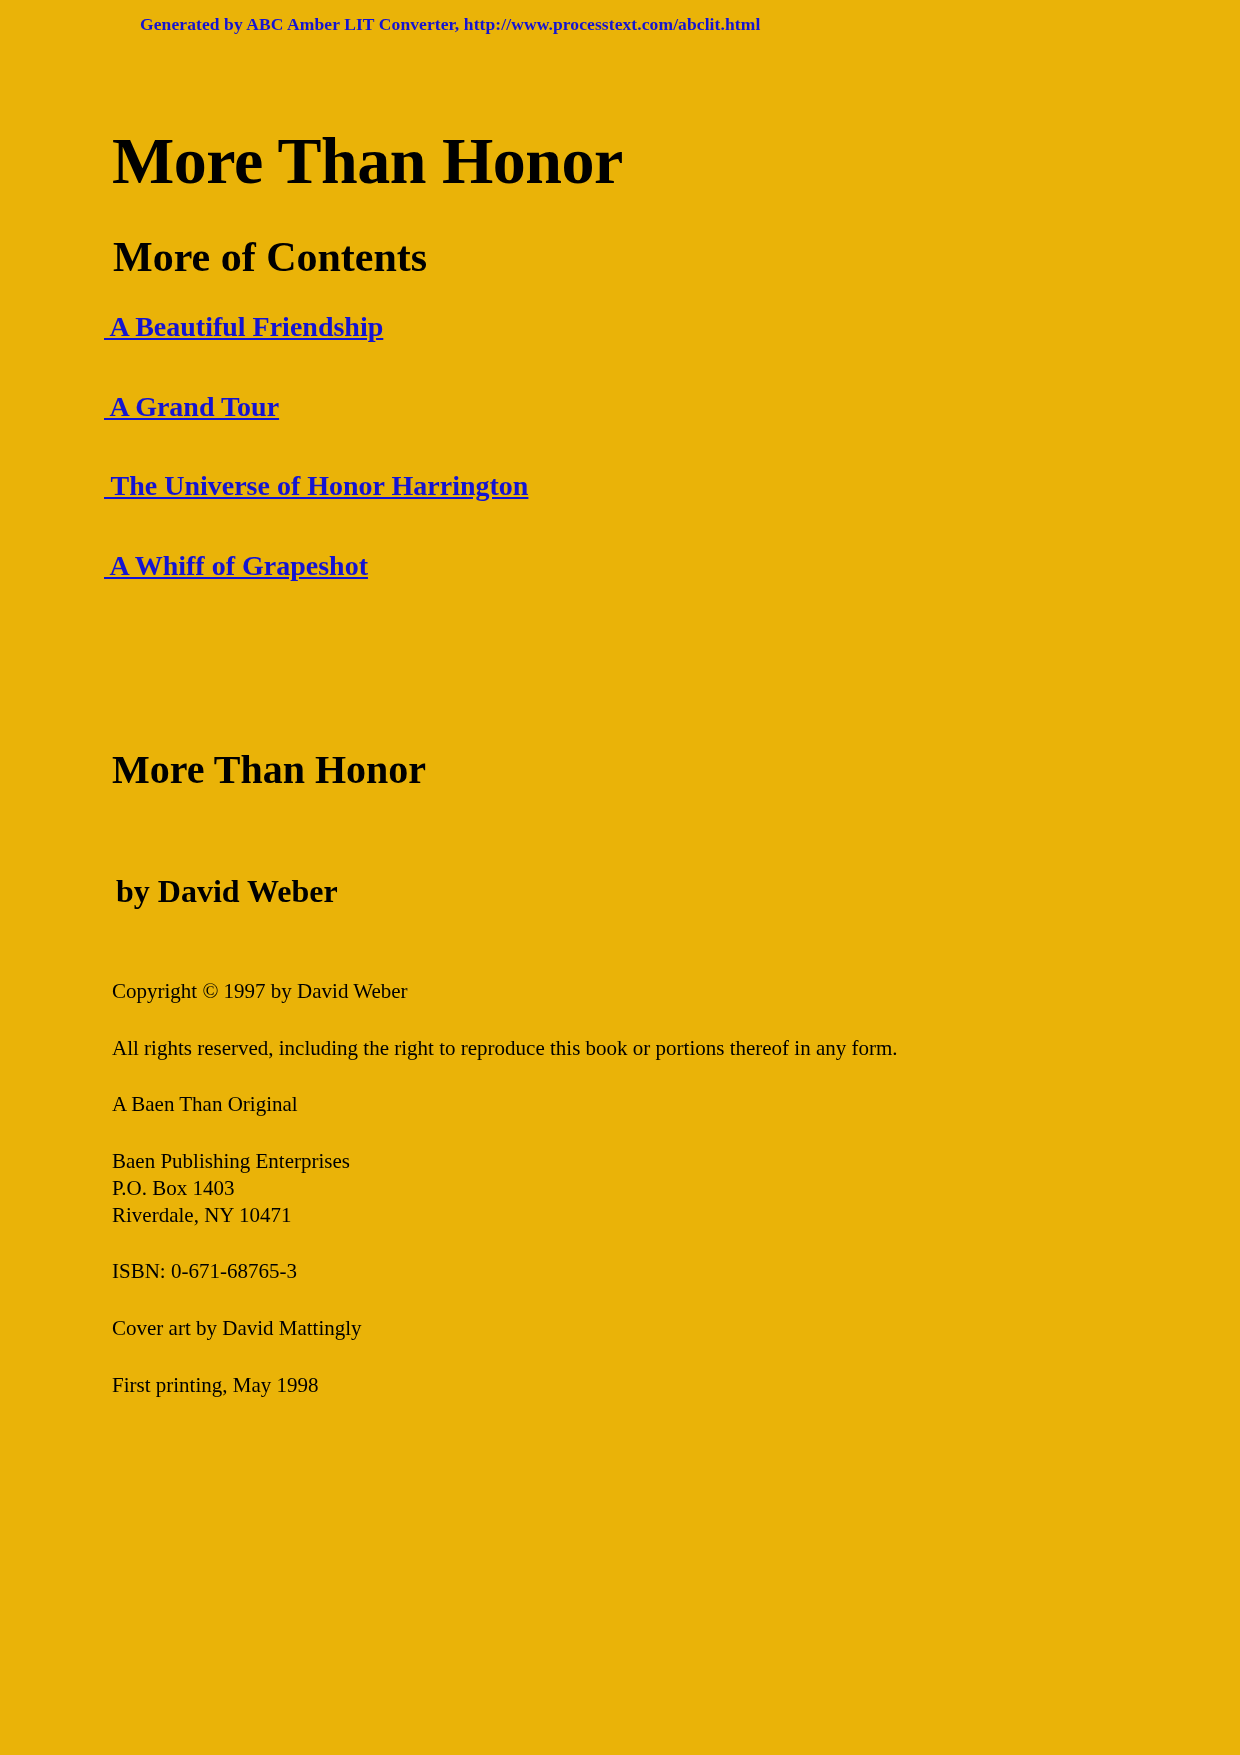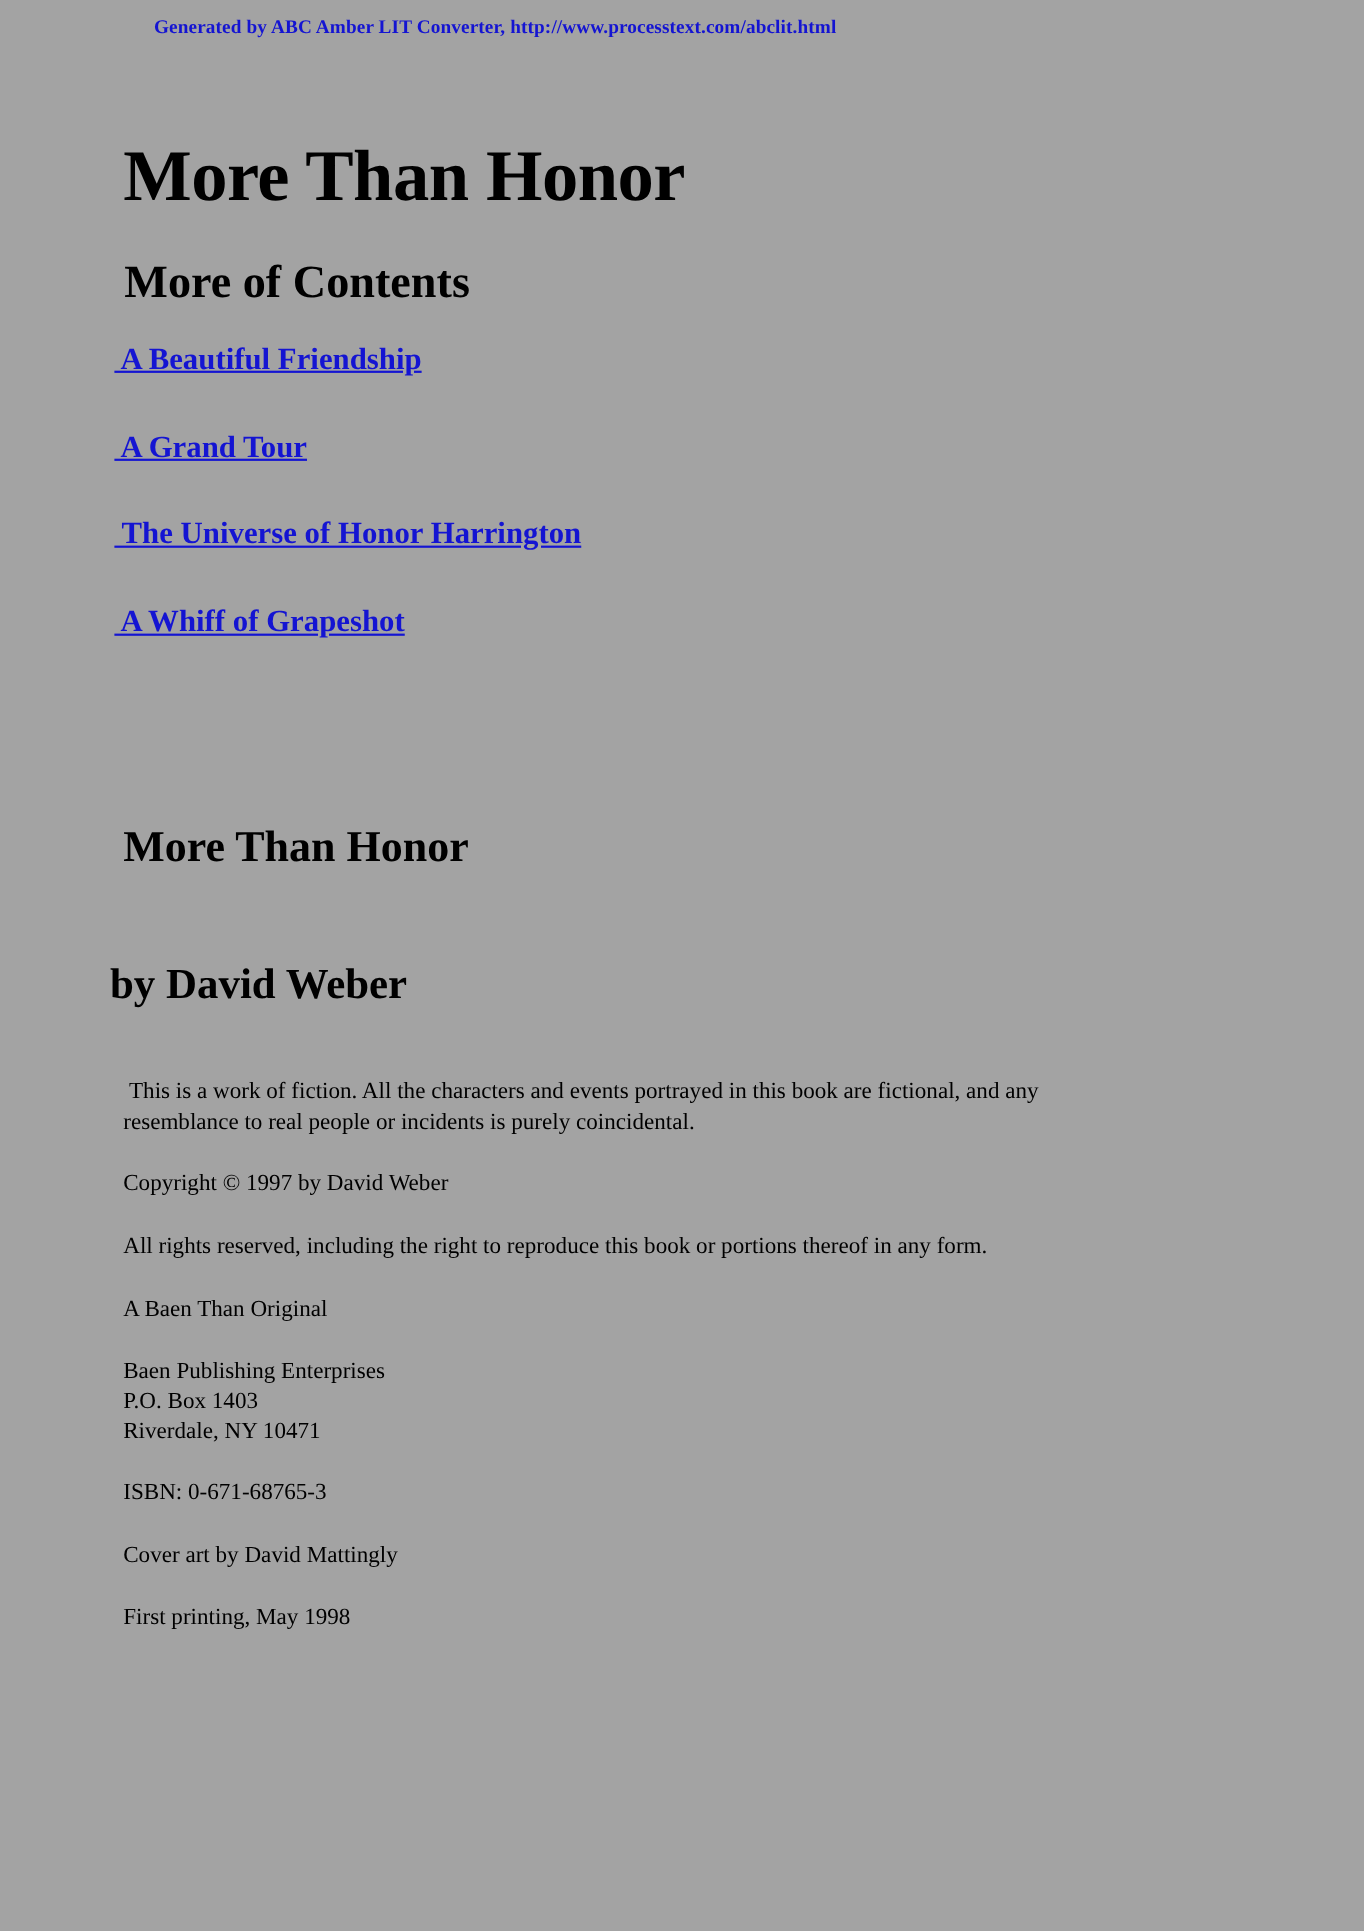--- a/index.html
+++ b/index.html
@@ -4,21 +4,21 @@
 <style>
   html, body {
     margin: 0;
     padding: 0;
     background: #ffffff;
   }
   .page {
     position: relative;
     width: 1240px;
     height: 1755px;
-    background: #a3a3a3;
+    background: #eab308;
     font-family: "Liberation Serif", "DejaVu Serif", serif;
     color: #000000;
     overflow: hidden;
   }
 
   
   .converter-banner {
     position: absolute;
     top: 14px;
     left: 140px;
@@ -75,22 +75,22 @@
     position: absolute;
     top: 750px;
     left: 112px;
     font-size: 40px;
     font-weight: bold;
     line-height: 1;
   }
   .byline {
     position: absolute;
     top: 875px;
-    left: 100px;
-    font-size: 39px;
+    left: 116px;
+    font-size: 32px;
     font-weight: bold;
     line-height: 1;
   }
 
   
   .frontmatter {
     position: absolute;
     top: 978px;
     left: 112px;
     width: 840px;
@@ -129,21 +129,20 @@
     <div class="toc-entry">
       <span class="toc-link"> A Whiff of Grapeshot</span>
     </div>
   </div>
 
   <div class="book-title-second">More Than Honor</div>
 
   <div class="byline"> by David Weber</div>
 
   <div class="frontmatter">
-    <p class="fm-para"> This is a work of fiction. All the characters and events portrayed in this book are fictional, and any resemblance to real people or incidents is purely coincidental.</p>
     <p class="fm-para">Copyright © 1997 by David Weber</p>
     <p class="fm-para">All rights reserved, including the right to reproduce this book or portions thereof in any form.</p>
     <p class="fm-para">A Baen Than Original</p>
     <p class="fm-para address">Baen Publishing Enterprises
 P.O. Box 1403
 Riverdale, NY 10471</p>
     <p class="fm-para">ISBN: 0-671-68765-3</p>
     <p class="fm-para">Cover art by David Mattingly</p>
     <p class="fm-para">First printing, May 1998</p>
   </div>

